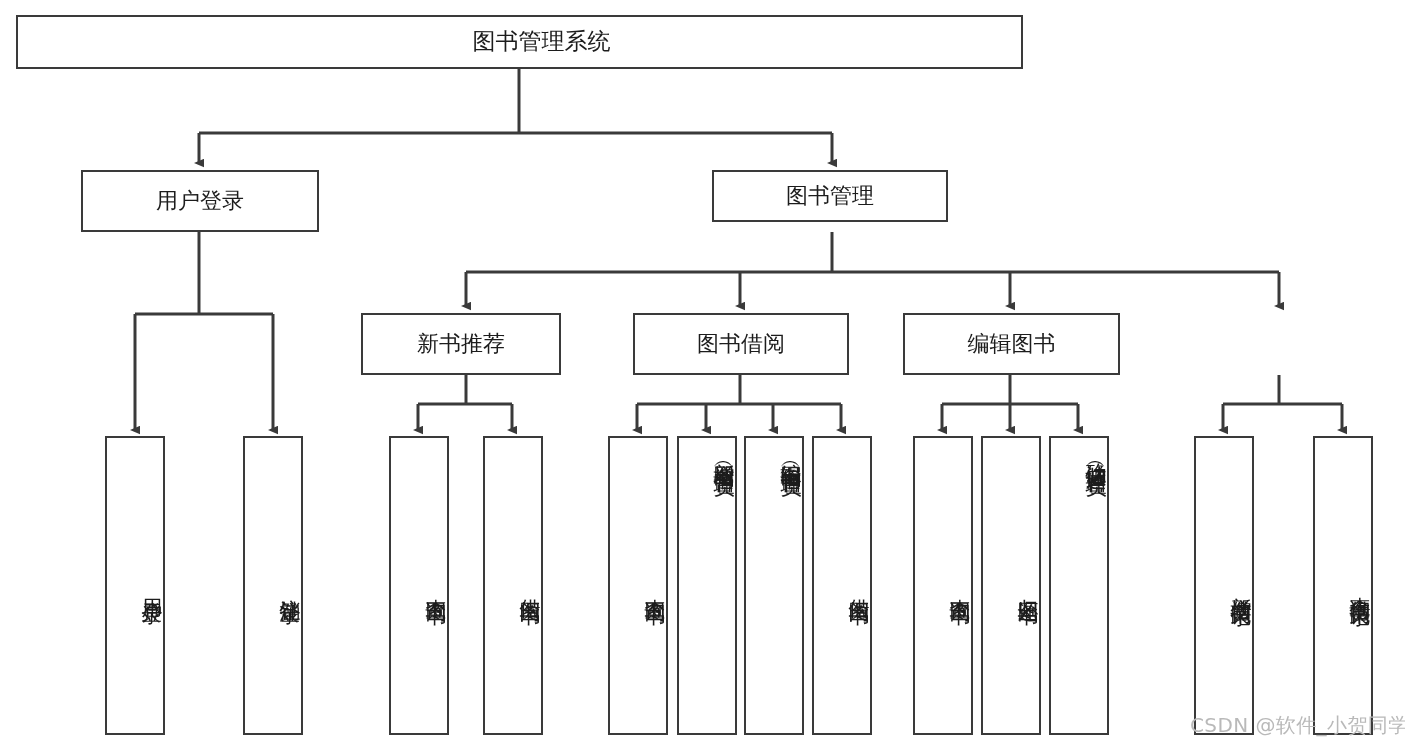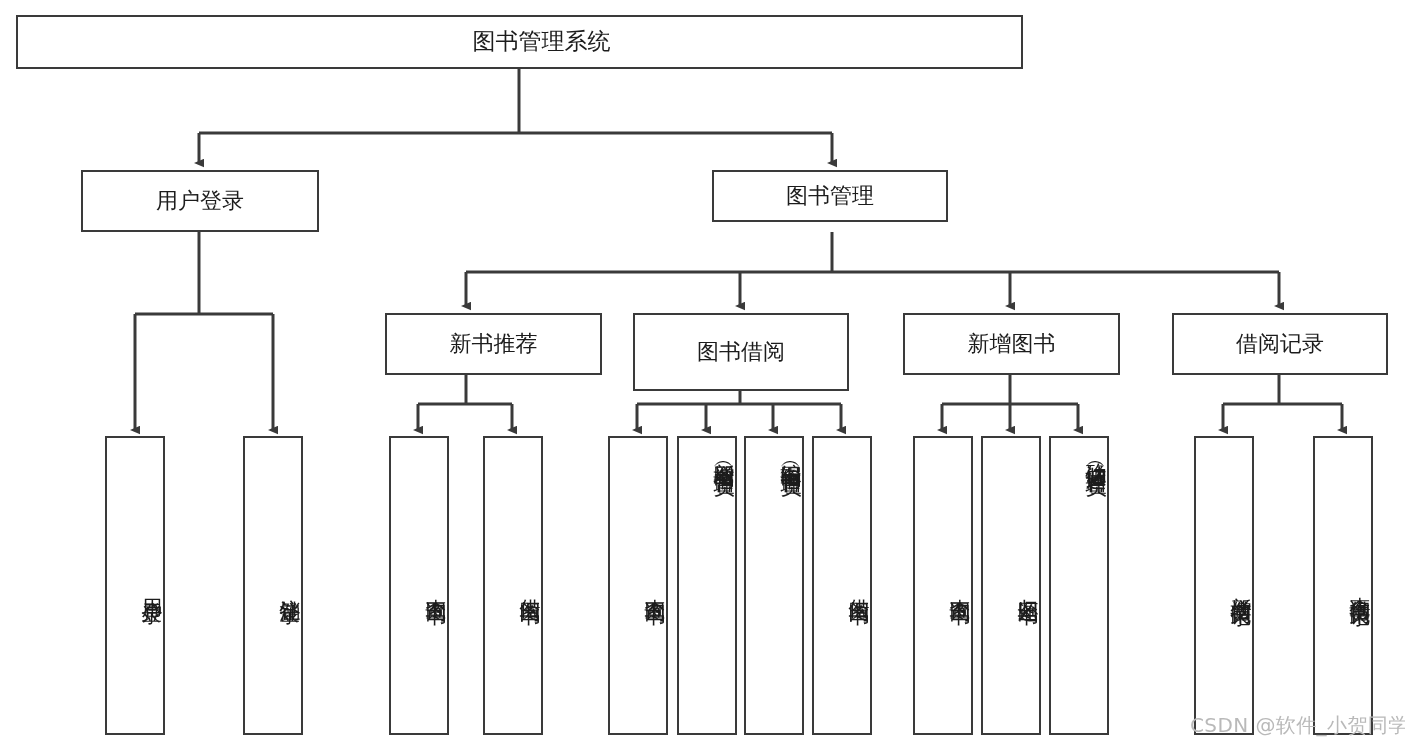--- a/index.html
+++ b/index.html
@@ -141,35 +141,32 @@
   </div>
 
   <div class="node-box node-horizontal" style="left:81px; top:170px; width:238px; height:62px;">
     <span class="node-label">用户登录</span>
   </div>
 
   <div class="node-box node-horizontal" style="left:712px; top:170px; width:236px; height:52px;">
     <span class="node-label">图书管理</span>
   </div>
 
-  <div class="node-box node-horizontal" style="left:361px; top:313px; width:217px; height:62px;margin-left:24px;">
+  <div class="node-box node-horizontal" style="left:361px; top:313px; width:200px; height:62px;">
     <span class="node-label">新书推荐</span>
   </div>
 
-  <div class="node-box node-horizontal" style="left:633px; top:313px; width:216px; height:78px;">
+  <div class="node-box node-horizontal" style="left:633px; top:313px; width:216px; height:62px;">
     <span class="node-label">图书借阅</span>
   </div>
 
   <div class="node-box node-horizontal" style="left:903px; top:313px; width:217px; height:62px;">
-    <span class="node-label">新增图书</span>
-  </div>
-
-  <div class="node-box node-horizontal" style="left:1172px; top:313px; width:216px; height:62px;">
-    <span class="node-label">借阅记录</span>
-  </div>
+    <span class="node-label">编辑图书</span>
+  </div>
+
 
   <div class="node-box node-vertical v-center" style="left:105px; top:436px; width:60px; height:299px;">
     <span class="node-label">用户登录</span>
   </div>
 
   <div class="node-box node-vertical v-center" style="left:243px; top:436px; width:60px; height:299px;">
     <span class="node-label">注销登录</span>
   </div>
 
   <div class="node-box node-vertical v-center" style="left:389px; top:436px; width:60px; height:299px;">

